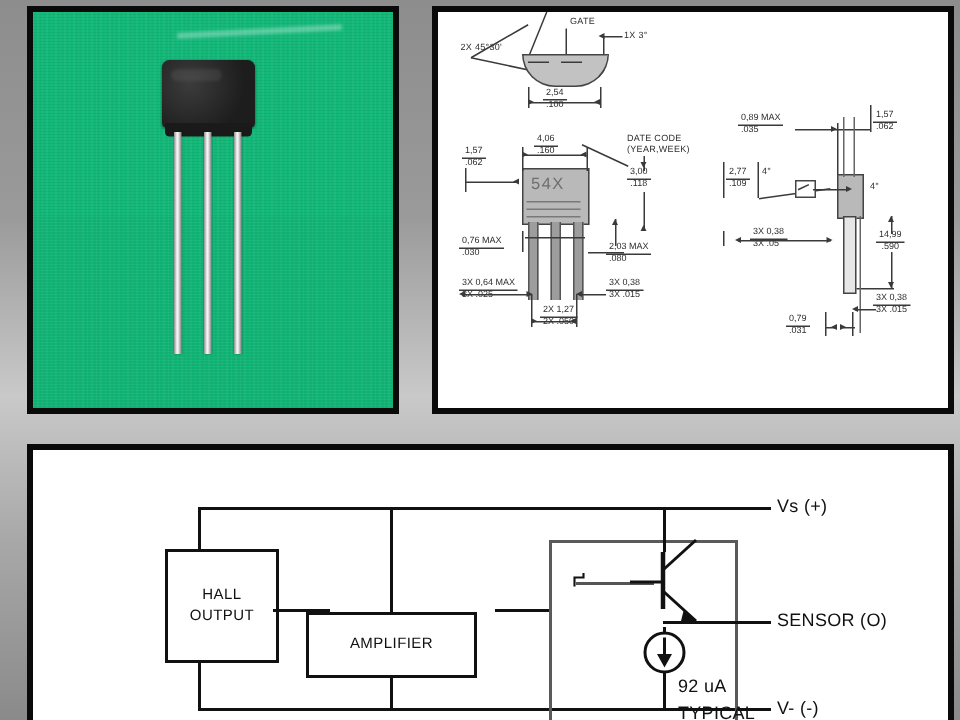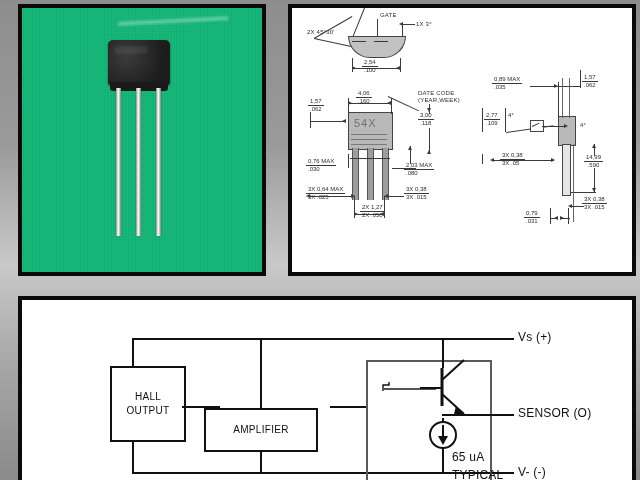--- a/index.html
+++ b/index.html
@@ -316,18 +316,18 @@
 
       <div class="wire h" style="left:420px;top:114px;width:72px;"></div>
       <div class="bdlabel" style="left:496px;top:106px;">SENSOR (O)</div>
 
       <svg style="position:absolute;left:406px;top:120px;" width="30" height="30" viewBox="0 0 30 30">
         <circle cx="15" cy="15" r="13" stroke="#111" stroke-width="2" fill="#fff"></circle>
         <line x1="15" y1="5" x2="15" y2="21" stroke="#111" stroke-width="2"></line>
         <polygon points="15,25 10,16 20,16" fill="#111"></polygon>
       </svg>
 
-      <div class="bdlabel" style="left:430px;top:150px;">65 uA</div>
+      <div class="bdlabel" style="left:430px;top:150px;">92 uA</div>
       <div class="bdlabel" style="left:430px;top:168px;">TYPICAL</div>
     </div>
   </div>
 
 </div>
 
 </body></html>

